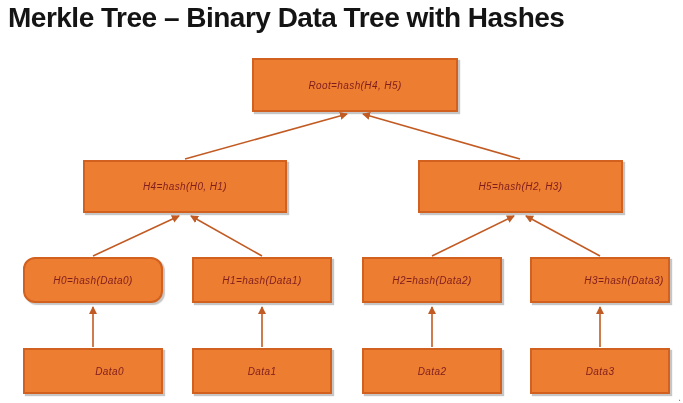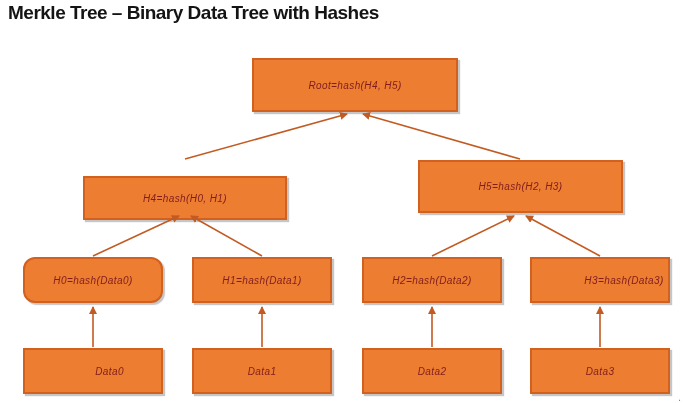--- a/index.html
+++ b/index.html
@@ -9,21 +9,21 @@
     height: 403px;
     background: #ffffff;
     overflow: hidden;
     font-family: "Liberation Sans", sans-serif;
   }
   .title {
     position: absolute;
     top: 2px;
     left: 8px;
     margin: 0;
-    font-size: 19px;
+    font-size: 28px;
     font-weight: 700;
     letter-spacing: -0.5px;
     color: #141414;
     white-space: nowrap;
     font-family: "Liberation Sans", sans-serif;
   }
   .arrow-layer {
     position: absolute;
     left: 0; top: 0;
     width: 683px; height: 403px;
@@ -40,21 +40,21 @@
     display: flex;
     align-items: center;
     justify-content: center;
     font-size: 10px;
     letter-spacing: 0.4px;
     z-index: 1;
     text-align: center;
     font-style: italic;
   }
   [data-name="node-root"]  { left:252px; top:58px;  width:206px; height:54px; }
-  [data-name="node-h4"]    { left:83px;  top:160px; width:204px; height:44px;margin-top:16px; }
+  [data-name="node-h4"]    { left:83px;  top:160px; width:204px; height:53px; }
   [data-name="node-h5"]    { left:418px; top:160px; width:205px; height:53px;text-align:center; }
   [data-name="node-h0"]    { left:23px;  top:257px; width:140px; height:46px;border-radius:12px; }
   [data-name="node-h1"]    { left:192px; top:257px; width:140px; height:46px;text-align:center; }
   [data-name="node-h2"]    { left:362px; top:257px; width:140px; height:46px; }
   [data-name="node-h3"]    { left:530px; top:257px; width:140px; height:46px;padding-left:48px; }
   [data-name="node-data0"] { left:23px;  top:348px; width:140px; height:46px;padding-left:33px; }
   [data-name="node-data1"] { left:192px; top:348px; width:140px; height:46px; }
   [data-name="node-data2"] { left:362px; top:348px; width:140px; height:46px; }
   [data-name="node-data3"] { left:530px; top:348px; width:140px; height:46px; }
   .stray-dot {

